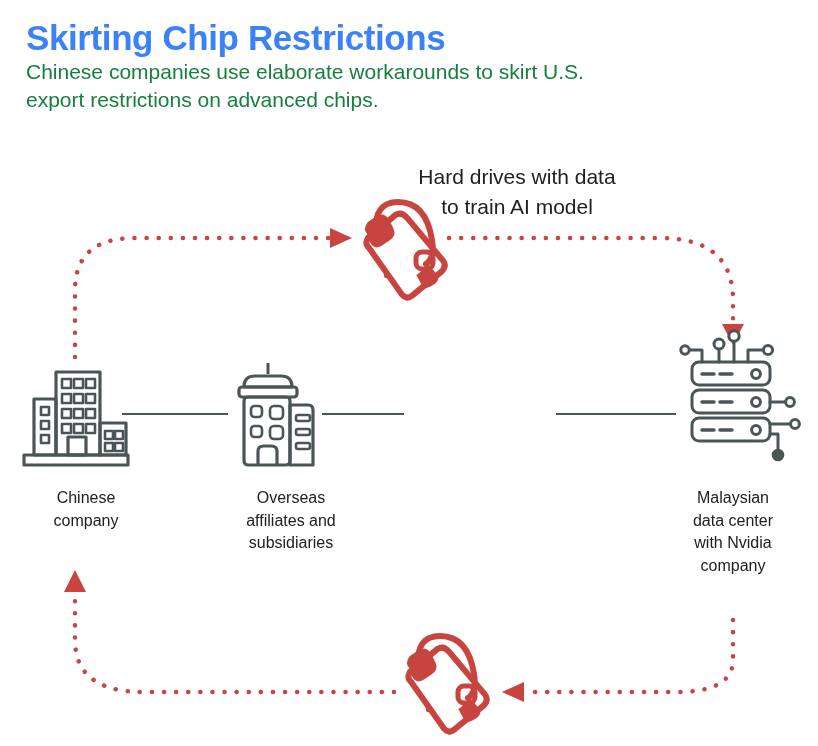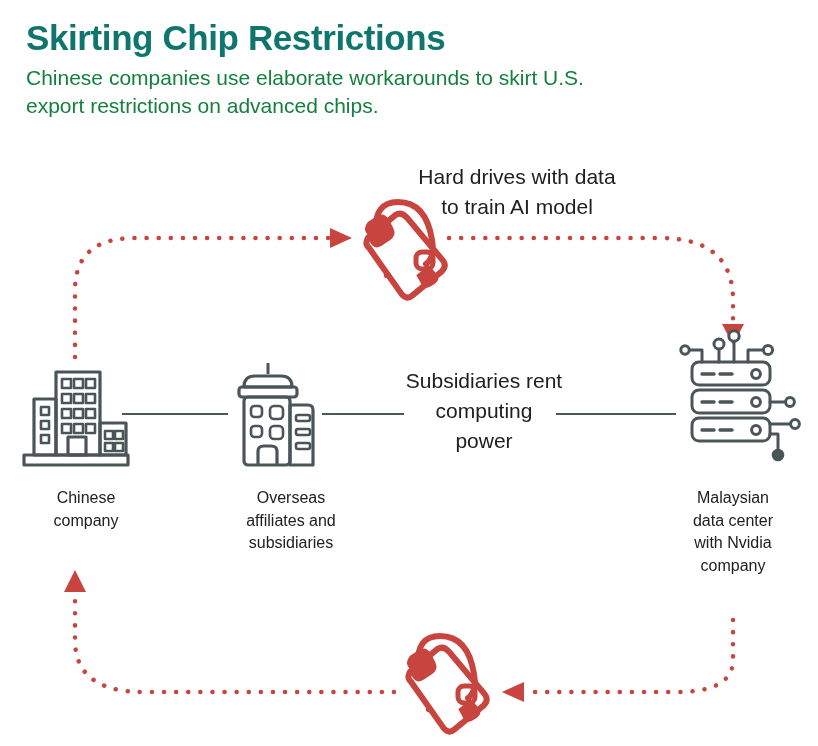--- a/index.html
+++ b/index.html
@@ -22,24 +22,24 @@
   
   #header {
     position: absolute;
     left: 26px;
     top: 18px;
     width: 740px;
   }
   #title {
     font-size: 35px;
     font-weight: bold;
-    color: #0f766e;
+    color: #3b82f6;
     letter-spacing: -0.4px;
     line-height: 1.15;
-    margin: 0 0 6px 0;
+    margin: 0 0 0 0;
     white-space: nowrap;
   }
   #subtitle {
     font-size: 21px;
     font-weight: normal;
     color: #15803d;
     line-height: 1.33;
     margin: 0;
     max-width: 560px;
   }
@@ -260,22 +260,19 @@
 
     <div class="node-label" id="label-overseas">Overseas
 affiliates and
 subsidiaries</div>
 
     <div class="node-label" id="label-datacenter">Malaysian
 data center
 with Nvidia
 company</div>
 
-    <div class="flow-label" id="label-rent">Subsidiaries rent
-computing
-power</div>
 
     <div class="flow-label" id="label-hard-drives">Hard drives with data
 to train AI model</div>
 
 
   </div>
 </div>
 
 </body></html>

